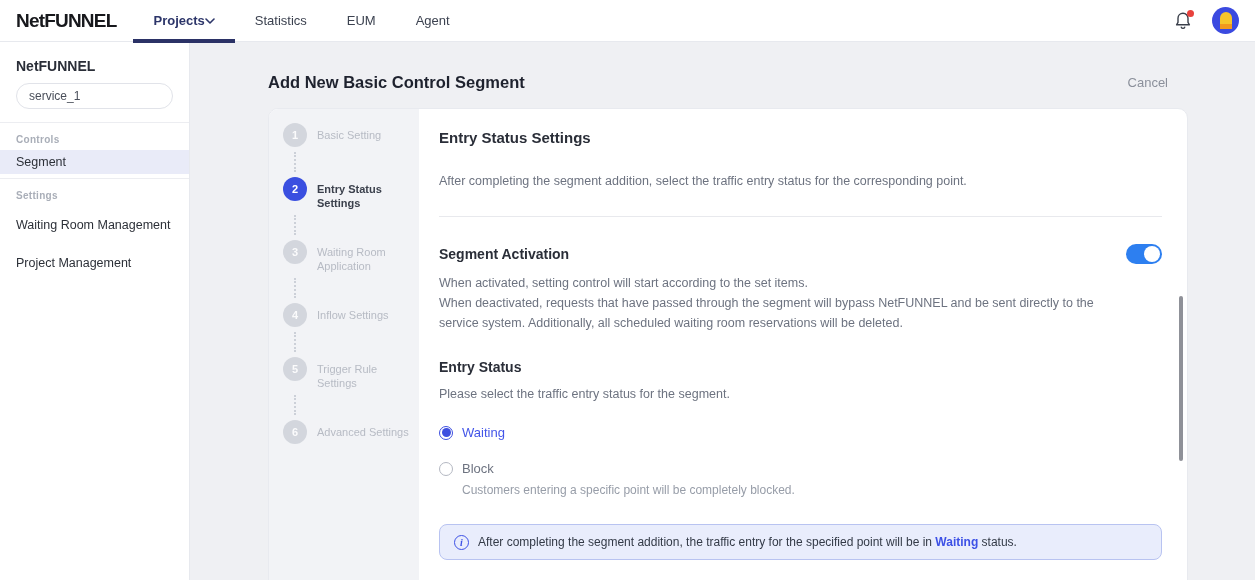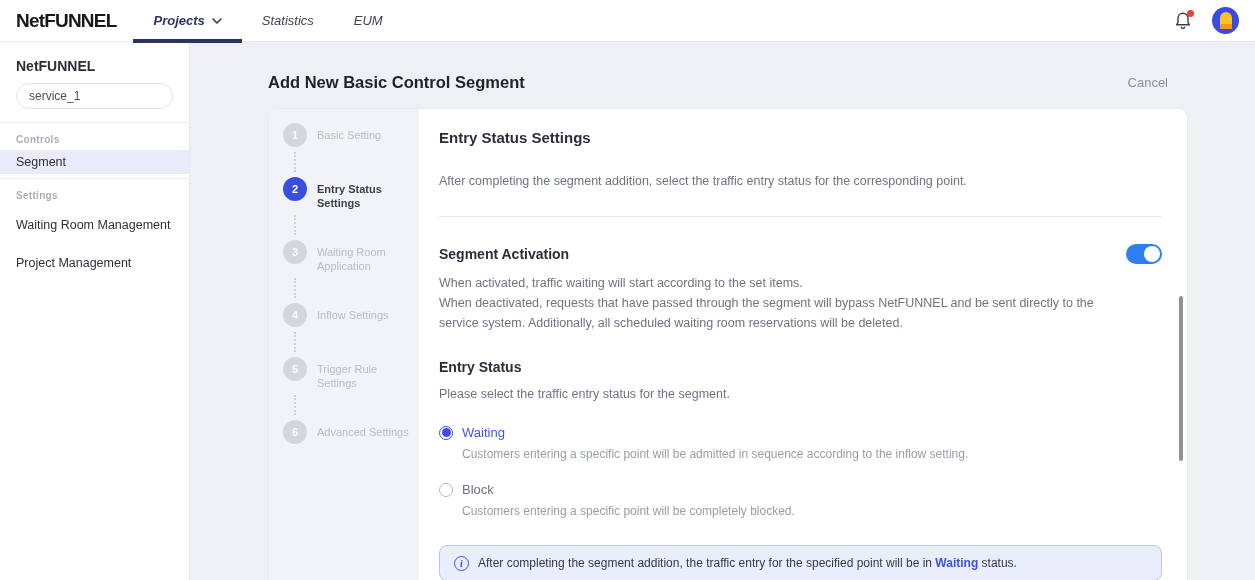--- a/index.html
+++ b/index.html
@@ -4,22 +4,22 @@
 <style>
   * { margin:0; padding:0; box-sizing:border-box; }
   html,body { width:1255px; height:580px; overflow:hidden; }
   body { font-family:"Liberation Sans", sans-serif; background:#eff0f3; color:#2b2f3a; }
 
   
   .topnav { position:absolute; top:0; left:0; width:1255px; height:42px; background:#fff;
             border-bottom:1px solid #e7e9ee; display:flex; align-items:center; z-index:30; }
   .logo { font-size:19px; font-weight:800; letter-spacing:-0.8px; color:#17181c; margin-left:16px; }
   .nav-menu { display:flex; height:42px; margin-left:17px; }
-  .nav-item { display:flex; align-items:center; gap:7px; padding:4px 20px; height:42px;
-              font-size:13px; color:#3c4250; position:relative; cursor:pointer;font-style:italic; }
+  .nav-item { display:flex; align-items:center; padding:4px 20px; height:42px;
+              font-size:13px; color:#3c4250; position:relative; cursor:pointer; }
   .nav-item.active { color:#2c3569; font-weight:700; }
   .nav-item.active::after { content:""; position:absolute; left:0; right:0; bottom:-1px; height:4px; background:#2b3266; }
   .nav-right { margin-left:auto; display:flex; align-items:center; gap:18px; margin-right:16px; }
   .bell { position:relative; width:20px; height:20px; }
   .bell svg { display:block; }
   .bell-dot { position:absolute; top:-1px; right:0px; width:7px; height:7px; border-radius:50%; background:#e8413c; }
   .avatar { width:27px; height:27px; border-radius:50%; background:#3b4ae0; position:relative; overflow:hidden; }
   .avatar .funnel-top { position:absolute; left:7.5px; top:5px; width:12px; height:12px; background:#f6c52a; border-radius:6px 6px 0 0; }
   .avatar .funnel-bottom { position:absolute; left:7.5px; top:17px; width:12px; height:5px; background:#f2981d; }
 
@@ -107,20 +107,23 @@
             <path d="M1 1l4 4 4-4" fill="none" stroke="#2c3569" stroke-width="1.6" stroke-linecap="round" stroke-linejoin="round"></path>
           </svg>
       </span>
     </div>
     <div class="nav-item">
       <span>Statistics</span>
     </div>
     <div class="nav-item">
       <span>EUM</span>
     </div>
+    <div class="nav-item">
+      <span>Agent</span>
+    </div>
   </div>
   <div class="nav-right">
     <div class="bell">
       <svg width="18" height="19" viewBox="0 0 18 19">
         <path d="M9 2.2c-2.9 0-5 2.2-5 5v4.2l-1.4 2.4h12.8L14 11.4V7.2c0-2.8-2.1-5-5-5z" fill="none" stroke="#3a3f4a" stroke-width="1.4" stroke-linejoin="round"></path>
         <path d="M7.3 16.2a1.8 1.8 0 0 0 3.4 0" fill="none" stroke="#3a3f4a" stroke-width="1.4" stroke-linecap="round"></path>
       </svg>
       <span class="bell-dot"></span>
     </div>
     <div class="avatar">
@@ -202,33 +205,32 @@
       <div class="sec-desc">After completing the segment addition, select the traffic entry status for the corresponding point.</div>
       <hr class="rule">
 
       <div class="activation-row">
         <div class="sub-title">Segment Activation</div>
         <div class="toggle">
           <span class="toggle-knob"></span>
         </div>
       </div>
       <div class="body-text activation-desc">
-        <div>When activated, traffic waiting will start according to the set items.</div>
+        <div>When activated, setting control will start according to the set items.</div>
         <div>When deactivated, requests that have passed through the segment will bypass NetFUNNEL and be sent directly to the service system. Additionally, all scheduled waiting room reservations will be deleted.</div>
       </div>
 
       <div class="sub-title entry-title">Entry Status</div>
       <div class="body-text entry-desc">Please select the traffic entry status for the segment.</div>
 
       <div class="radio-option">
         <div class="radio-row">
           <span class="radio checked"></span>
           <span class="radio-label selected">Waiting</span>
         </div>
-        <div class="radio-desc">Customers entering a specific point will be admitted in sequence according to the inflow setting.</div>
       </div>
 
       <div class="radio-option">
         <div class="radio-row">
           <span class="radio"></span>
           <span class="radio-label">Block</span>
         </div>
         <div class="radio-desc">Customers entering a specific point will be completely blocked.</div>
       </div>
 

